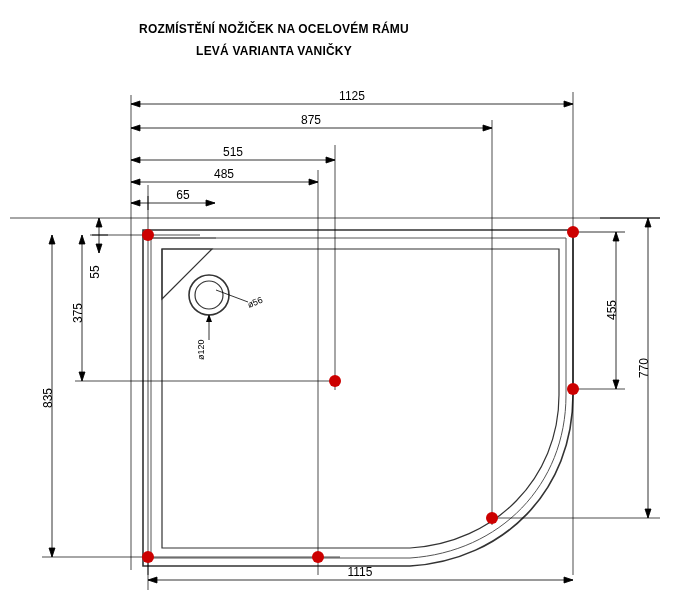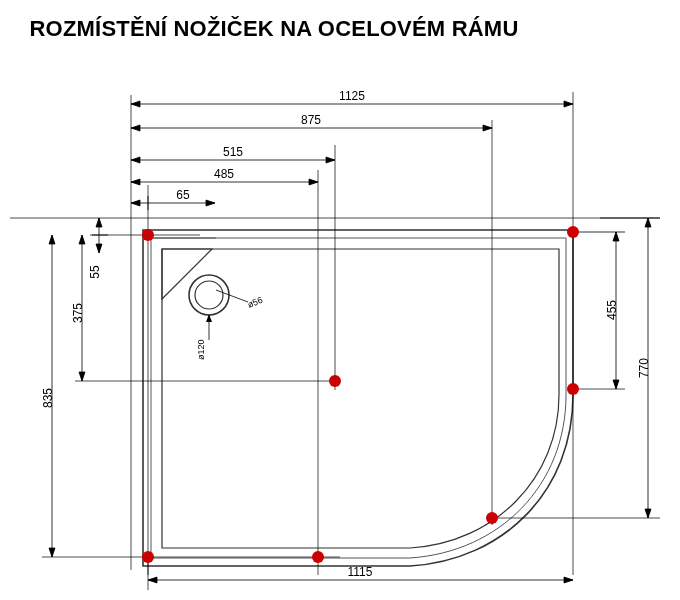--- a/index.html
+++ b/index.html
@@ -15,21 +15,21 @@
     font-family: "Liberation Sans", sans-serif;
     overflow: hidden;
   }
   #title {
     position: absolute;
     top: 18px;
     left: 0;
     width: 548px;
     text-align: center;
     color: #000000;
-    font-size: 22px;
+    font-size: 12px;
     font-weight: bold;
     line-height: 22px;
     letter-spacing: 0.2px;
   }
   #title .line2 {
     display: block;
   }
   svg#drawing {
     position: absolute;
     top: 0;
@@ -46,20 +46,21 @@
     fill: #000000;
   }
 </style>
 </head>
 <body>
 
 <div id="root">
 
   <div id="title">
     <span>ROZMÍSTĚNÍ NOŽIČEK NA OCELOVÉM RÁMU</span>
+    <span class="line2">LEVÁ VARIANTA VANIČKY</span>
   </div>
 
   <svg id="drawing" width="680" height="600" viewBox="0 0 680 600">
 
     <g fill="none" stroke="#333333">
 
       <path stroke-width="1.6" d="M 143 230
                L 573 230
                L 573 395
                C 573 490 505 560 410 566

